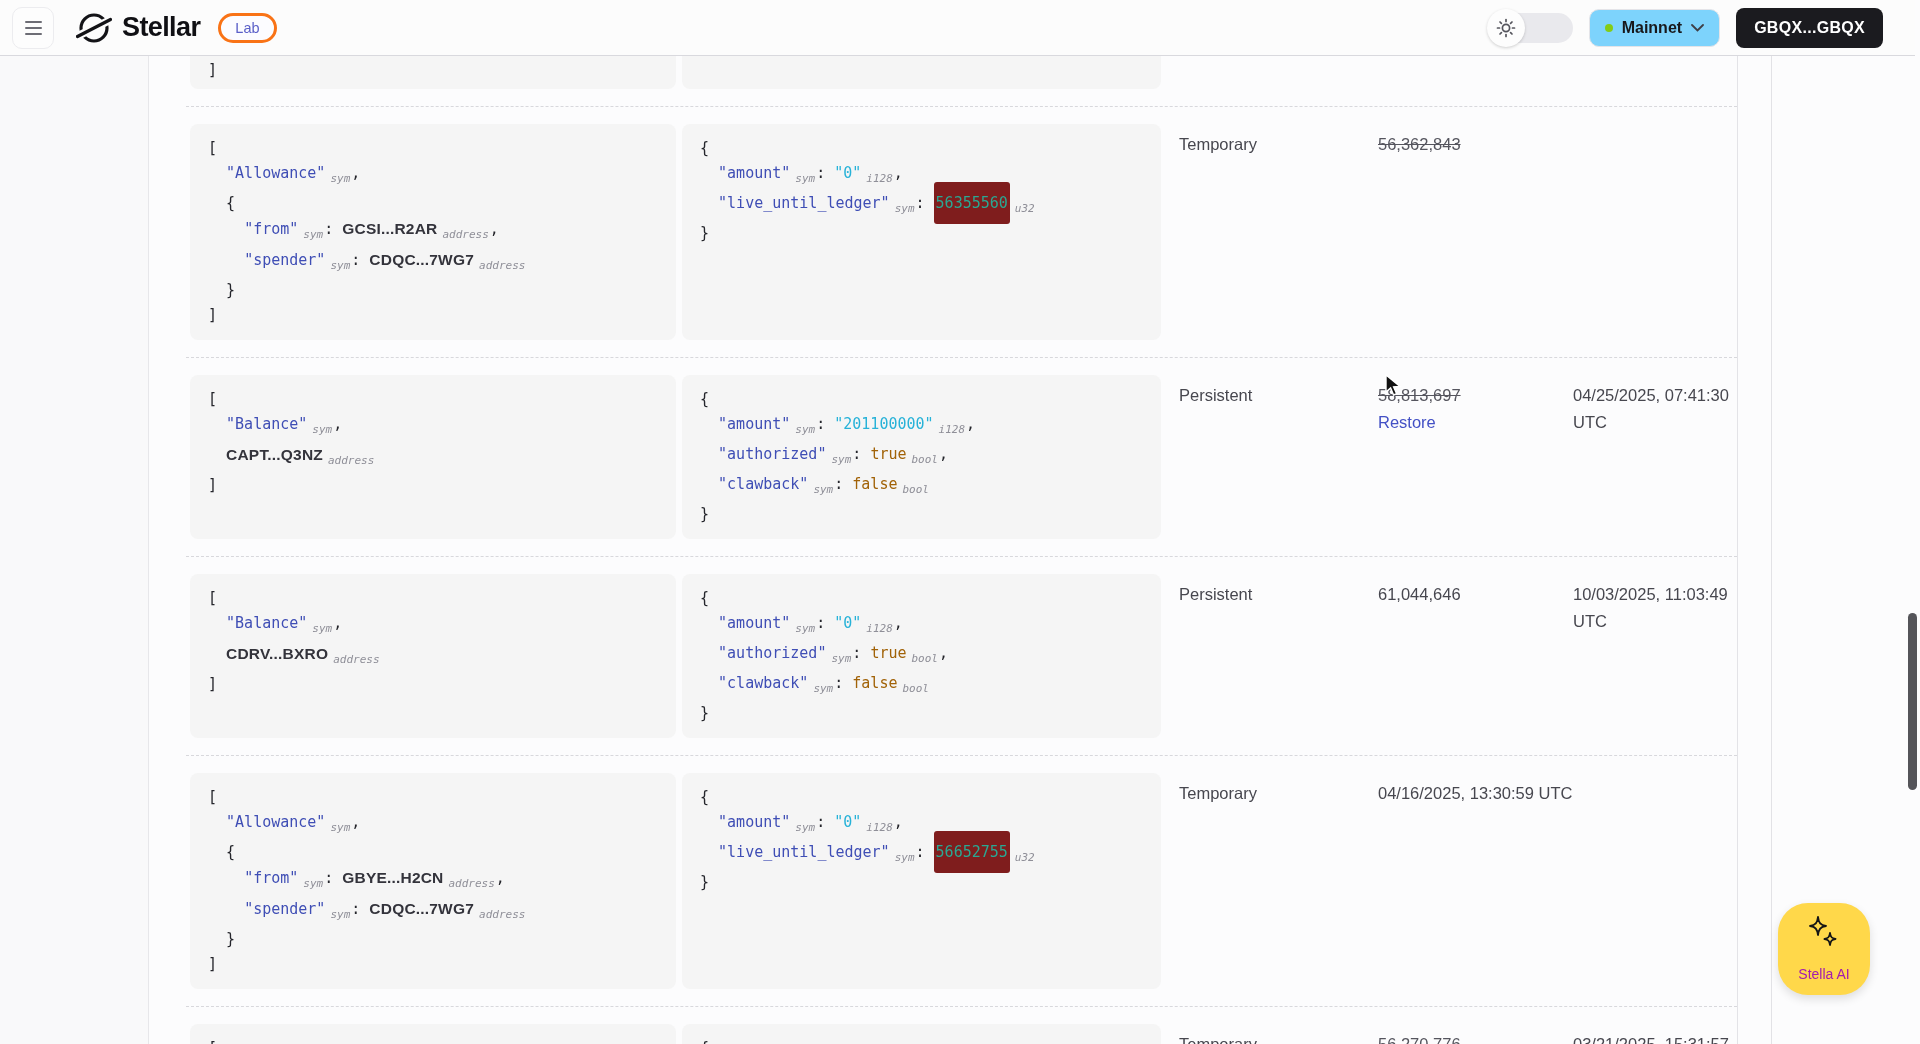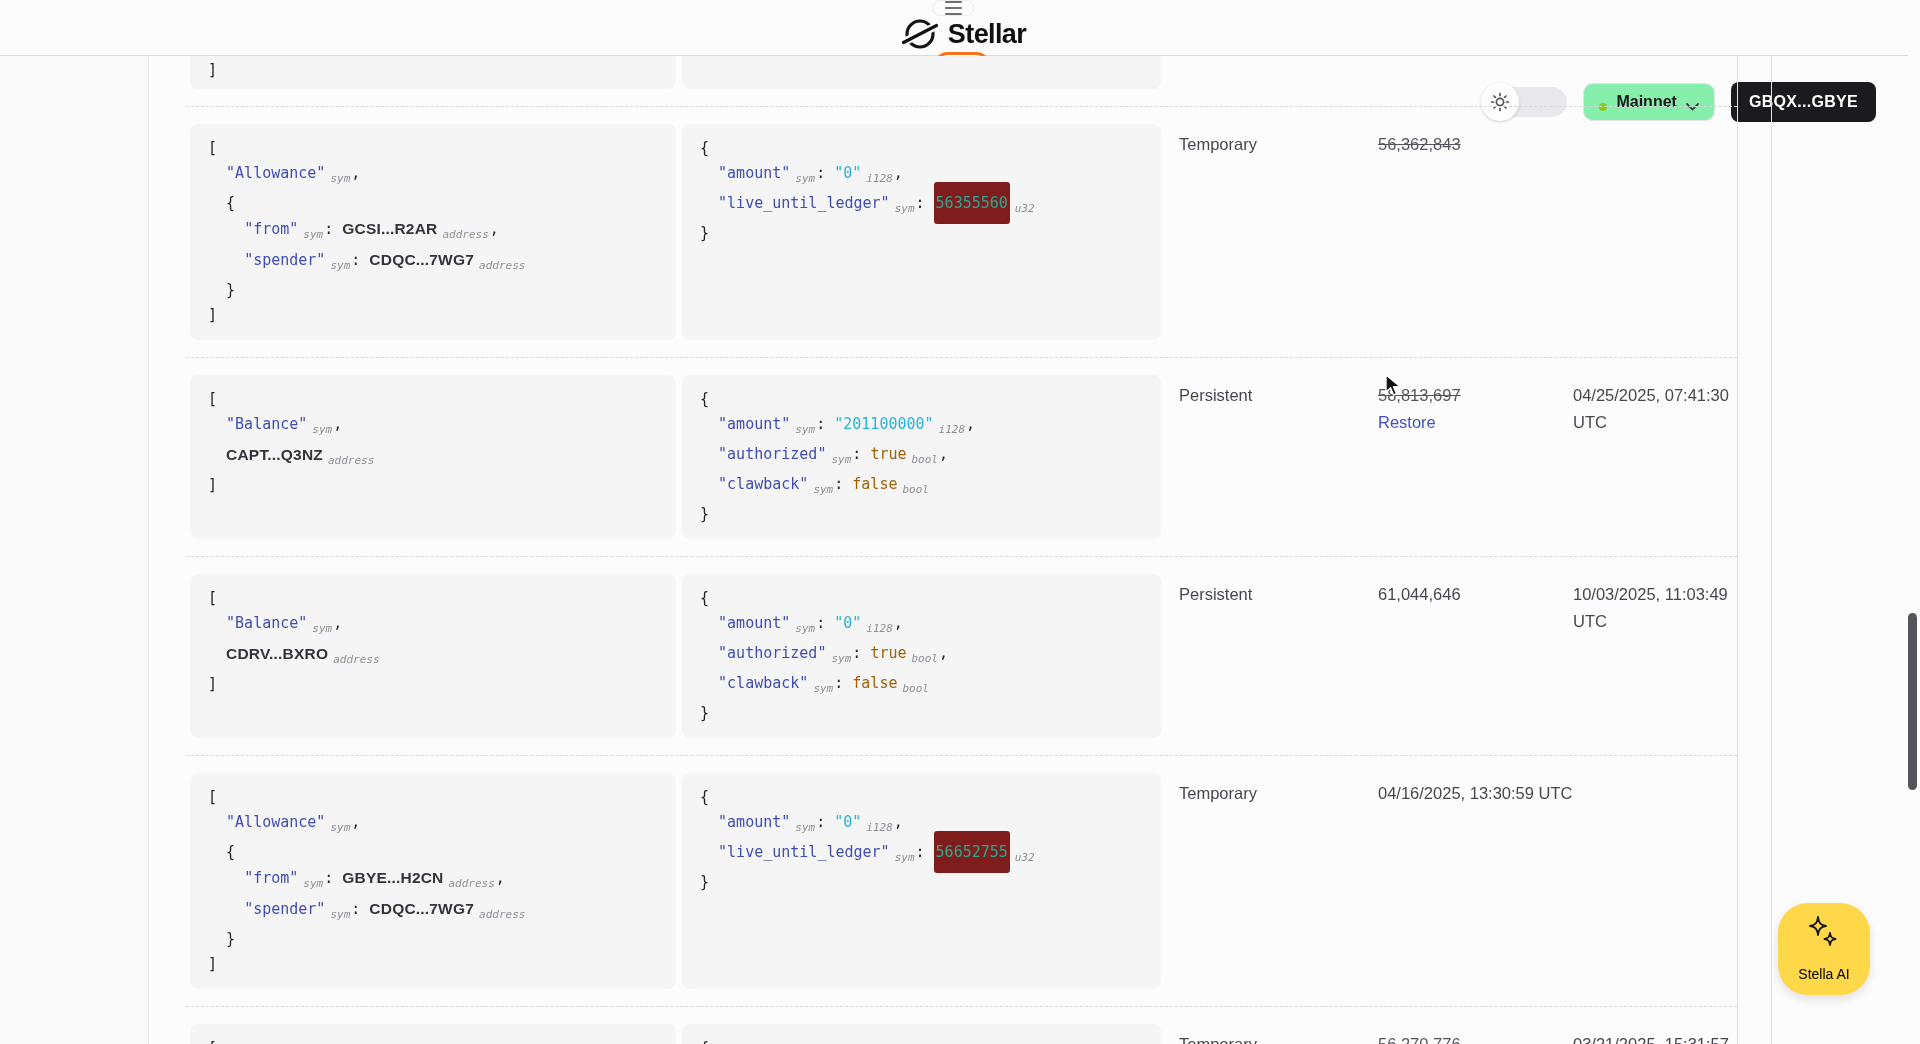--- a/index.html
+++ b/index.html
@@ -1,34 +1,34 @@
 <!DOCTYPE html>
 <html><head>
 <meta charset="utf-8">
 <style>
   html,body{margin:0;padding:0;background:#fcfcfc;}
   #page{position:relative;width:1920px;height:1044px;overflow:hidden;background:#fcfcfd;
         font-family:"Liberation Sans",sans-serif;color:#3f3f46;}
 
   
-  #header{position:absolute;left:0;top:0;right:12px;height:56px;background:#fcfcfc;
-          border-bottom:1px solid #d9d9de;display:flex;align-items:center;padding:0 32px 0 30px;box-sizing:border-box;flex-direction:column;}
+  #header{position:absolute;left:0;top:0;right:5px;height:56px;background:#fcfcfc;
+          border-bottom:1px solid #d9d9de;display:flex;align-items:center;padding:0 32px 0 12px;box-sizing:border-box;}
   .hamburger{width:40px;height:40px;border:1px solid #ececef;border-radius:10px;background:#fdfdfd;
              display:flex;flex-direction:column;justify-content:center;align-items:center;gap:4px;cursor:pointer;}
   .hamburger span{display:block;width:17px;height:2px;background:#6d6d75;border-radius:1px;}
   .brand-wrap{display:flex;align-items:center;margin-left:22px;}
   .brand-logo{margin-right:10px;display:flex;}
   .brand-name{font-size:27px;font-weight:700;letter-spacing:-0.6px;color:#101014;}
   .lab-badge{margin-left:18px;padding:4px 14px;border:3px solid #f97316;border-radius:999px;
              color:#5a5fc8;background:#fcfcff;font-size:14.5px;}
   .header-right{margin-left:auto;display:flex;align-items:center;gap:16px;}
   .theme-toggle{position:relative;width:84px;height:30px;border-radius:15px;background:#e9e9ed;cursor:pointer;}
   .theme-thumb{position:absolute;left:-2px;top:-4px;width:38px;height:38px;border-radius:50%;background:#fdfdfd;
                box-shadow:0 1px 3px rgba(0,0,0,.18);display:flex;align-items:center;justify-content:center;}
-  .network-btn{display:flex;align-items:flex-end;gap:9px;background:#86efac;border:1px solid #e4e4e8;
+  .network-btn{display:flex;align-items:center;gap:9px;background:#7dd3fc;border:1px solid #e4e4e8;
                border-radius:10px;padding:9px 15px;cursor:pointer;}
   .net-dot{width:8px;height:8px;border-radius:50%;background:#84cc16;}
   .network-label{font-size:16px;font-weight:700;color:#18181b;}
   .account-btn{background:#1b1b1f;color:#fff;border:none;border-radius:8px;padding:11px 18px;
                font-size:16px;font-weight:700;letter-spacing:.3px;cursor:pointer;font-family:"Liberation Sans",sans-serif;}
 
   
   #sidebar{position:absolute;left:0;top:56px;bottom:0;width:148px;background:#f9f9fa;border-right:1px solid #e7e7ea;}
   #container{position:absolute;left:148px;top:56px;bottom:0;width:1624px;border-right:1px solid #e2e2e6;box-sizing:border-box;}
   #table{position:absolute;left:38px;right:33px;top:0;bottom:0;border-right:1px solid #e3e3e7;}
@@ -57,21 +57,21 @@
   .col-date{flex:1;min-width:0;}
   .ttl-v.strike{color:#55555e;text-decoration:line-through;}
   .restore-link{display:block;color:#4350c5;cursor:pointer;text-decoration:none;}
 
   
   #scroll-thumb{position:absolute;right:3px;top:613px;width:9px;height:177px;background:#545459;border-radius:5px;cursor:pointer;}
   #stella-btn{position:absolute;right:50px;bottom:49px;width:92px;height:92px;border-radius:30px;background:#ffd84a;
               box-shadow:0 4px 10px rgba(0,0,0,.12);cursor:pointer;display:flex;flex-direction:column;
               align-items:center;justify-content:center;}
   #stella-btn .spark-wrap{position:relative;width:40px;height:36px;}
-  #stella-label{font-size:14px;color:#000000;margin-top:14px;}
+  #stella-label{font-size:14px;color:#a21caf;margin-top:14px;}
   #cursor{position:absolute;left:1385px;top:374px;pointer-events:none;}
 </style>
 </head>
 <body>
 
 <div id="page">
 
   <div id="header">
     <div class="hamburger">
       <span></span>
@@ -106,21 +106,21 @@
           </svg>
         </div>
       </div>
       <div class="network-btn">
         <span class="net-dot"></span>
         <span class="network-label">Mainnet</span>
         <svg width="13" height="8" viewBox="0 0 13 8" fill="none" stroke="#3f3f46" stroke-width="1.8" stroke-linecap="round">
             <polyline points="1,1 6.5,6.5 12,1"></polyline>
           </svg>
       </div>
-      <button class="account-btn">GBQX...GBYE</button>
+      <button class="account-btn">GBQX...GBQX</button>
     </div>
   </div>
 
   <div id="sidebar"></div>
 
   <div id="container">
     <div id="table">
         <div class="t-row partial">
           <div class="code key">
             <div class="line"><span class="tk-p">]</span></div>

